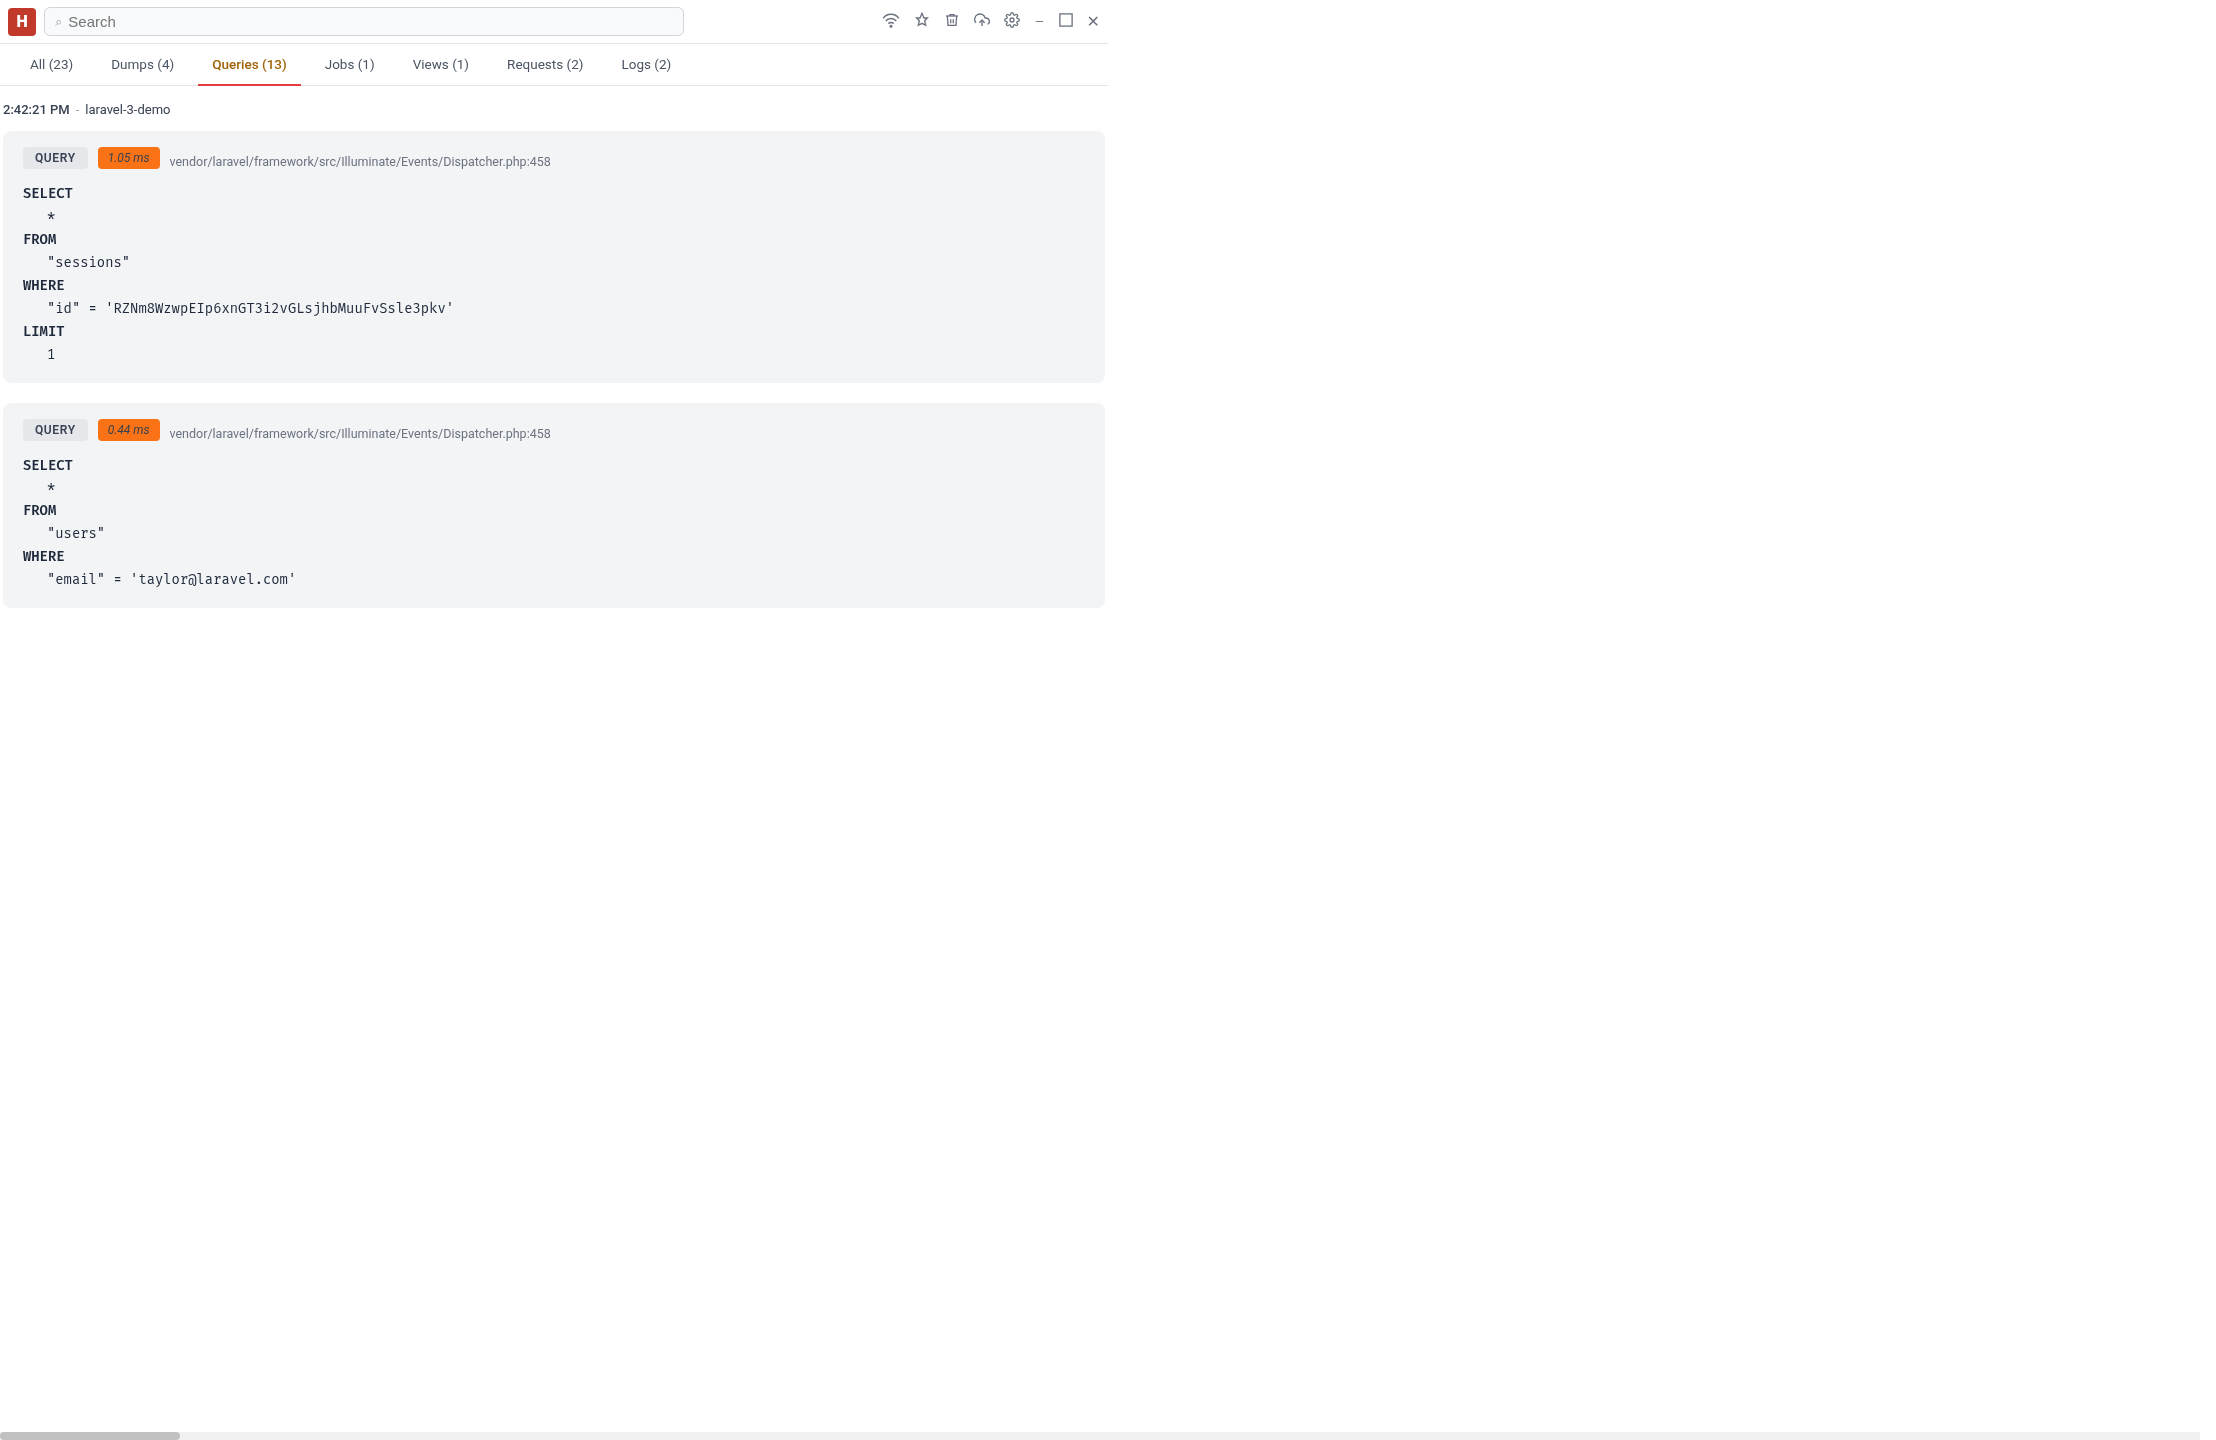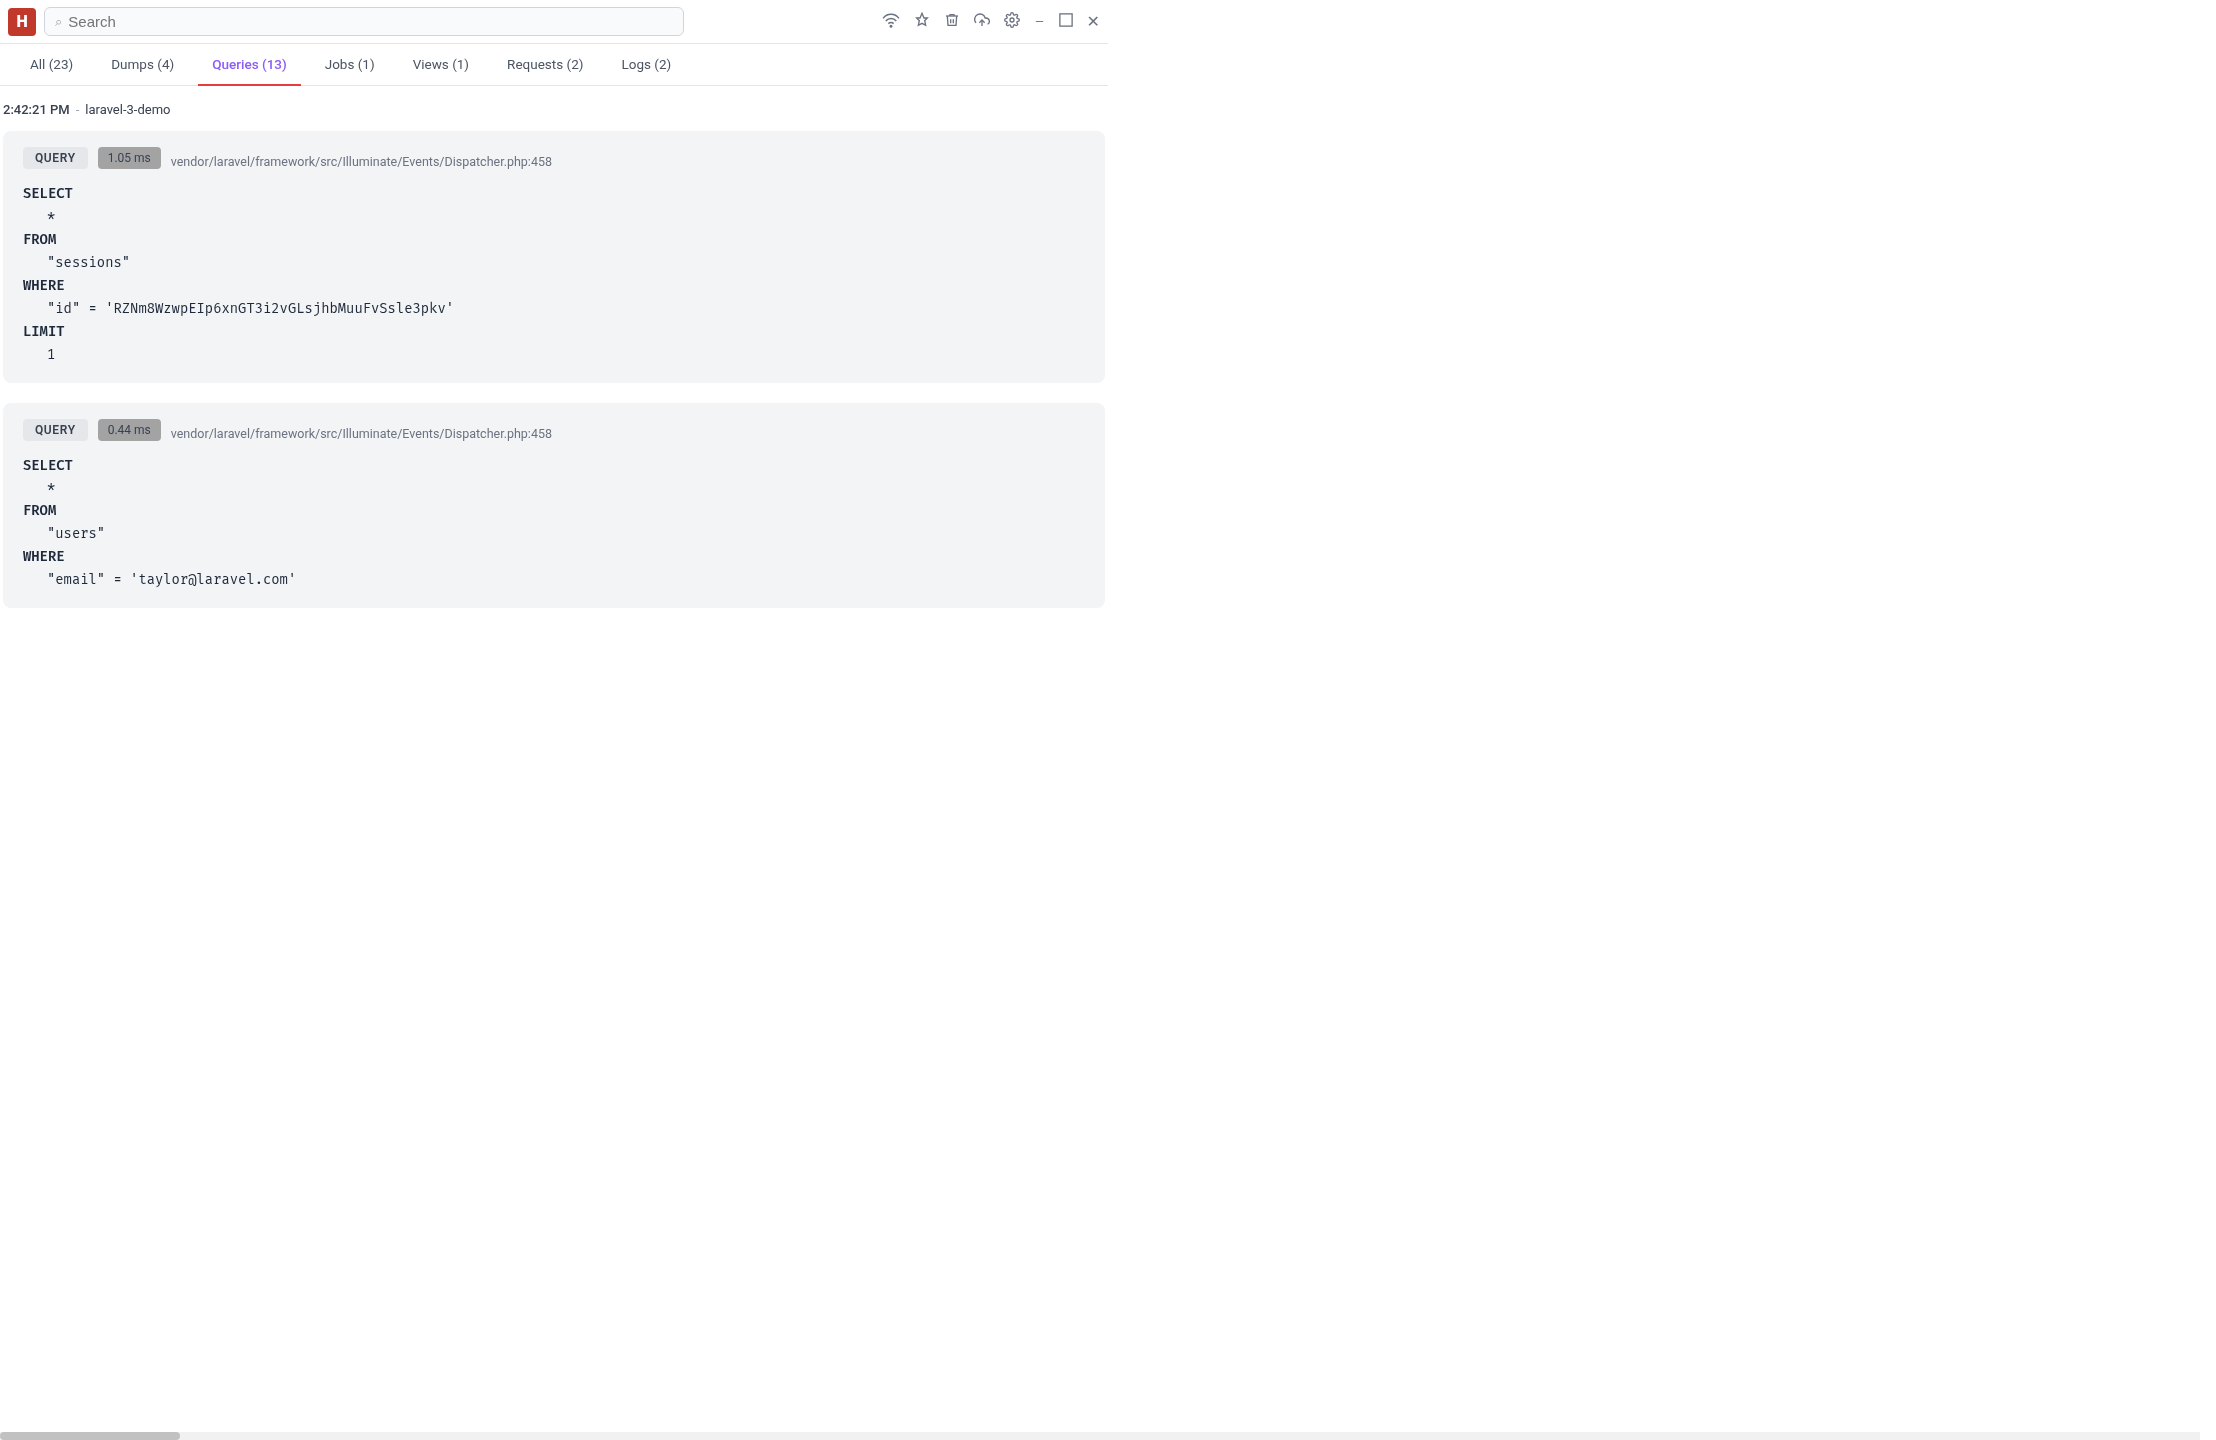--- a/index.html
+++ b/index.html
@@ -94,21 +94,21 @@
       padding: 12px 14px;
       font-size: 13.5px;
       color: #4b5563;
       cursor: pointer;
       border-bottom: 2px solid transparent;
       white-space: nowrap;
       margin-bottom: -1px;
     }
 
     .tab.active {
-      color: #8b5cf6;
+      color: #a16207;
       border-bottom: 2px solid #e53e3e;
       font-weight: 500;
     }
 
     
     .content {
       padding: 16px 3px;
       overflow-y: auto;
       height: calc(720px - 44px - 44px);
     }
@@ -154,25 +154,26 @@
       background: #e5e7eb;
       border-radius: 4px;
       padding: 4px 12px;
       font-size: 12px;
       font-weight: 600;
       color: #374151;
       letter-spacing: 0.05em;
     }
 
     .query-time {
-      background: #a3a3a3;
+      background: #f97316;
       border-radius: 4px;
       padding: 4px 10px;
       font-size: 12px;
       color: #374151;
+      font-style: italic;
     }
 
     .query-file {
       font-size: 12.5px;
       color: #6b7280;
     }
 
     
     .sql-block {
       font-family: 'SF Mono', 'Fira Code', 'Consolas', monospace;

